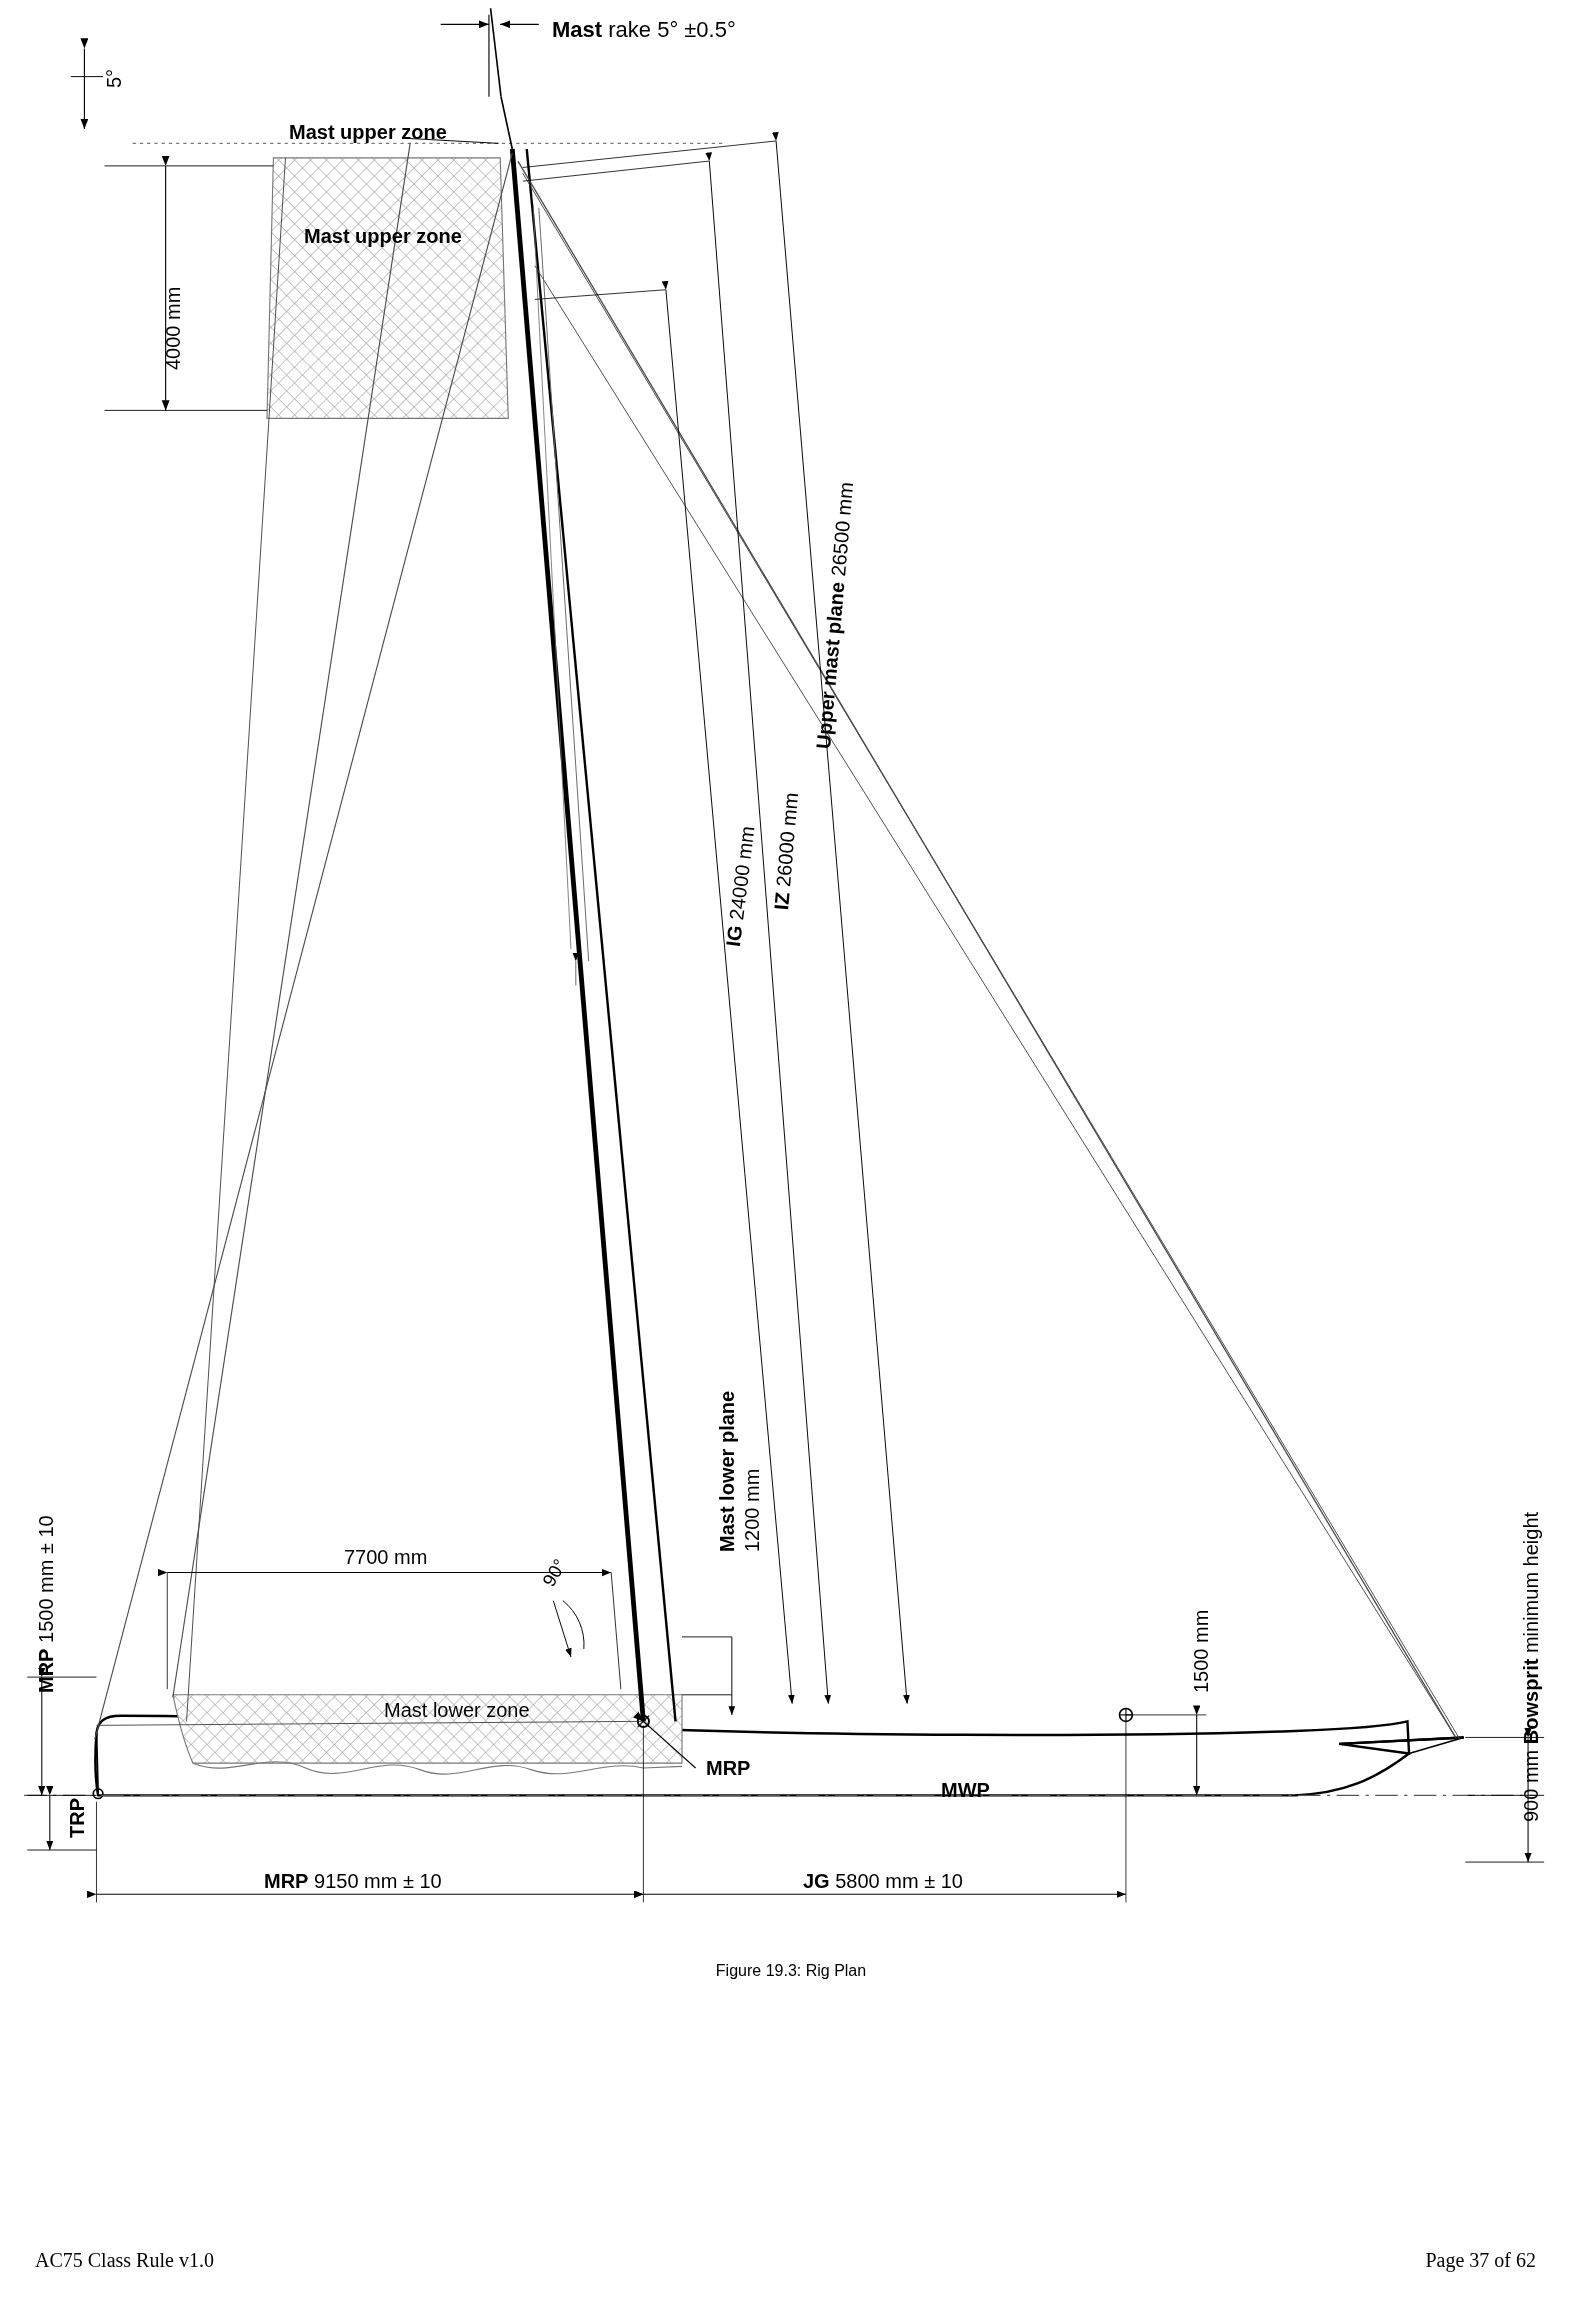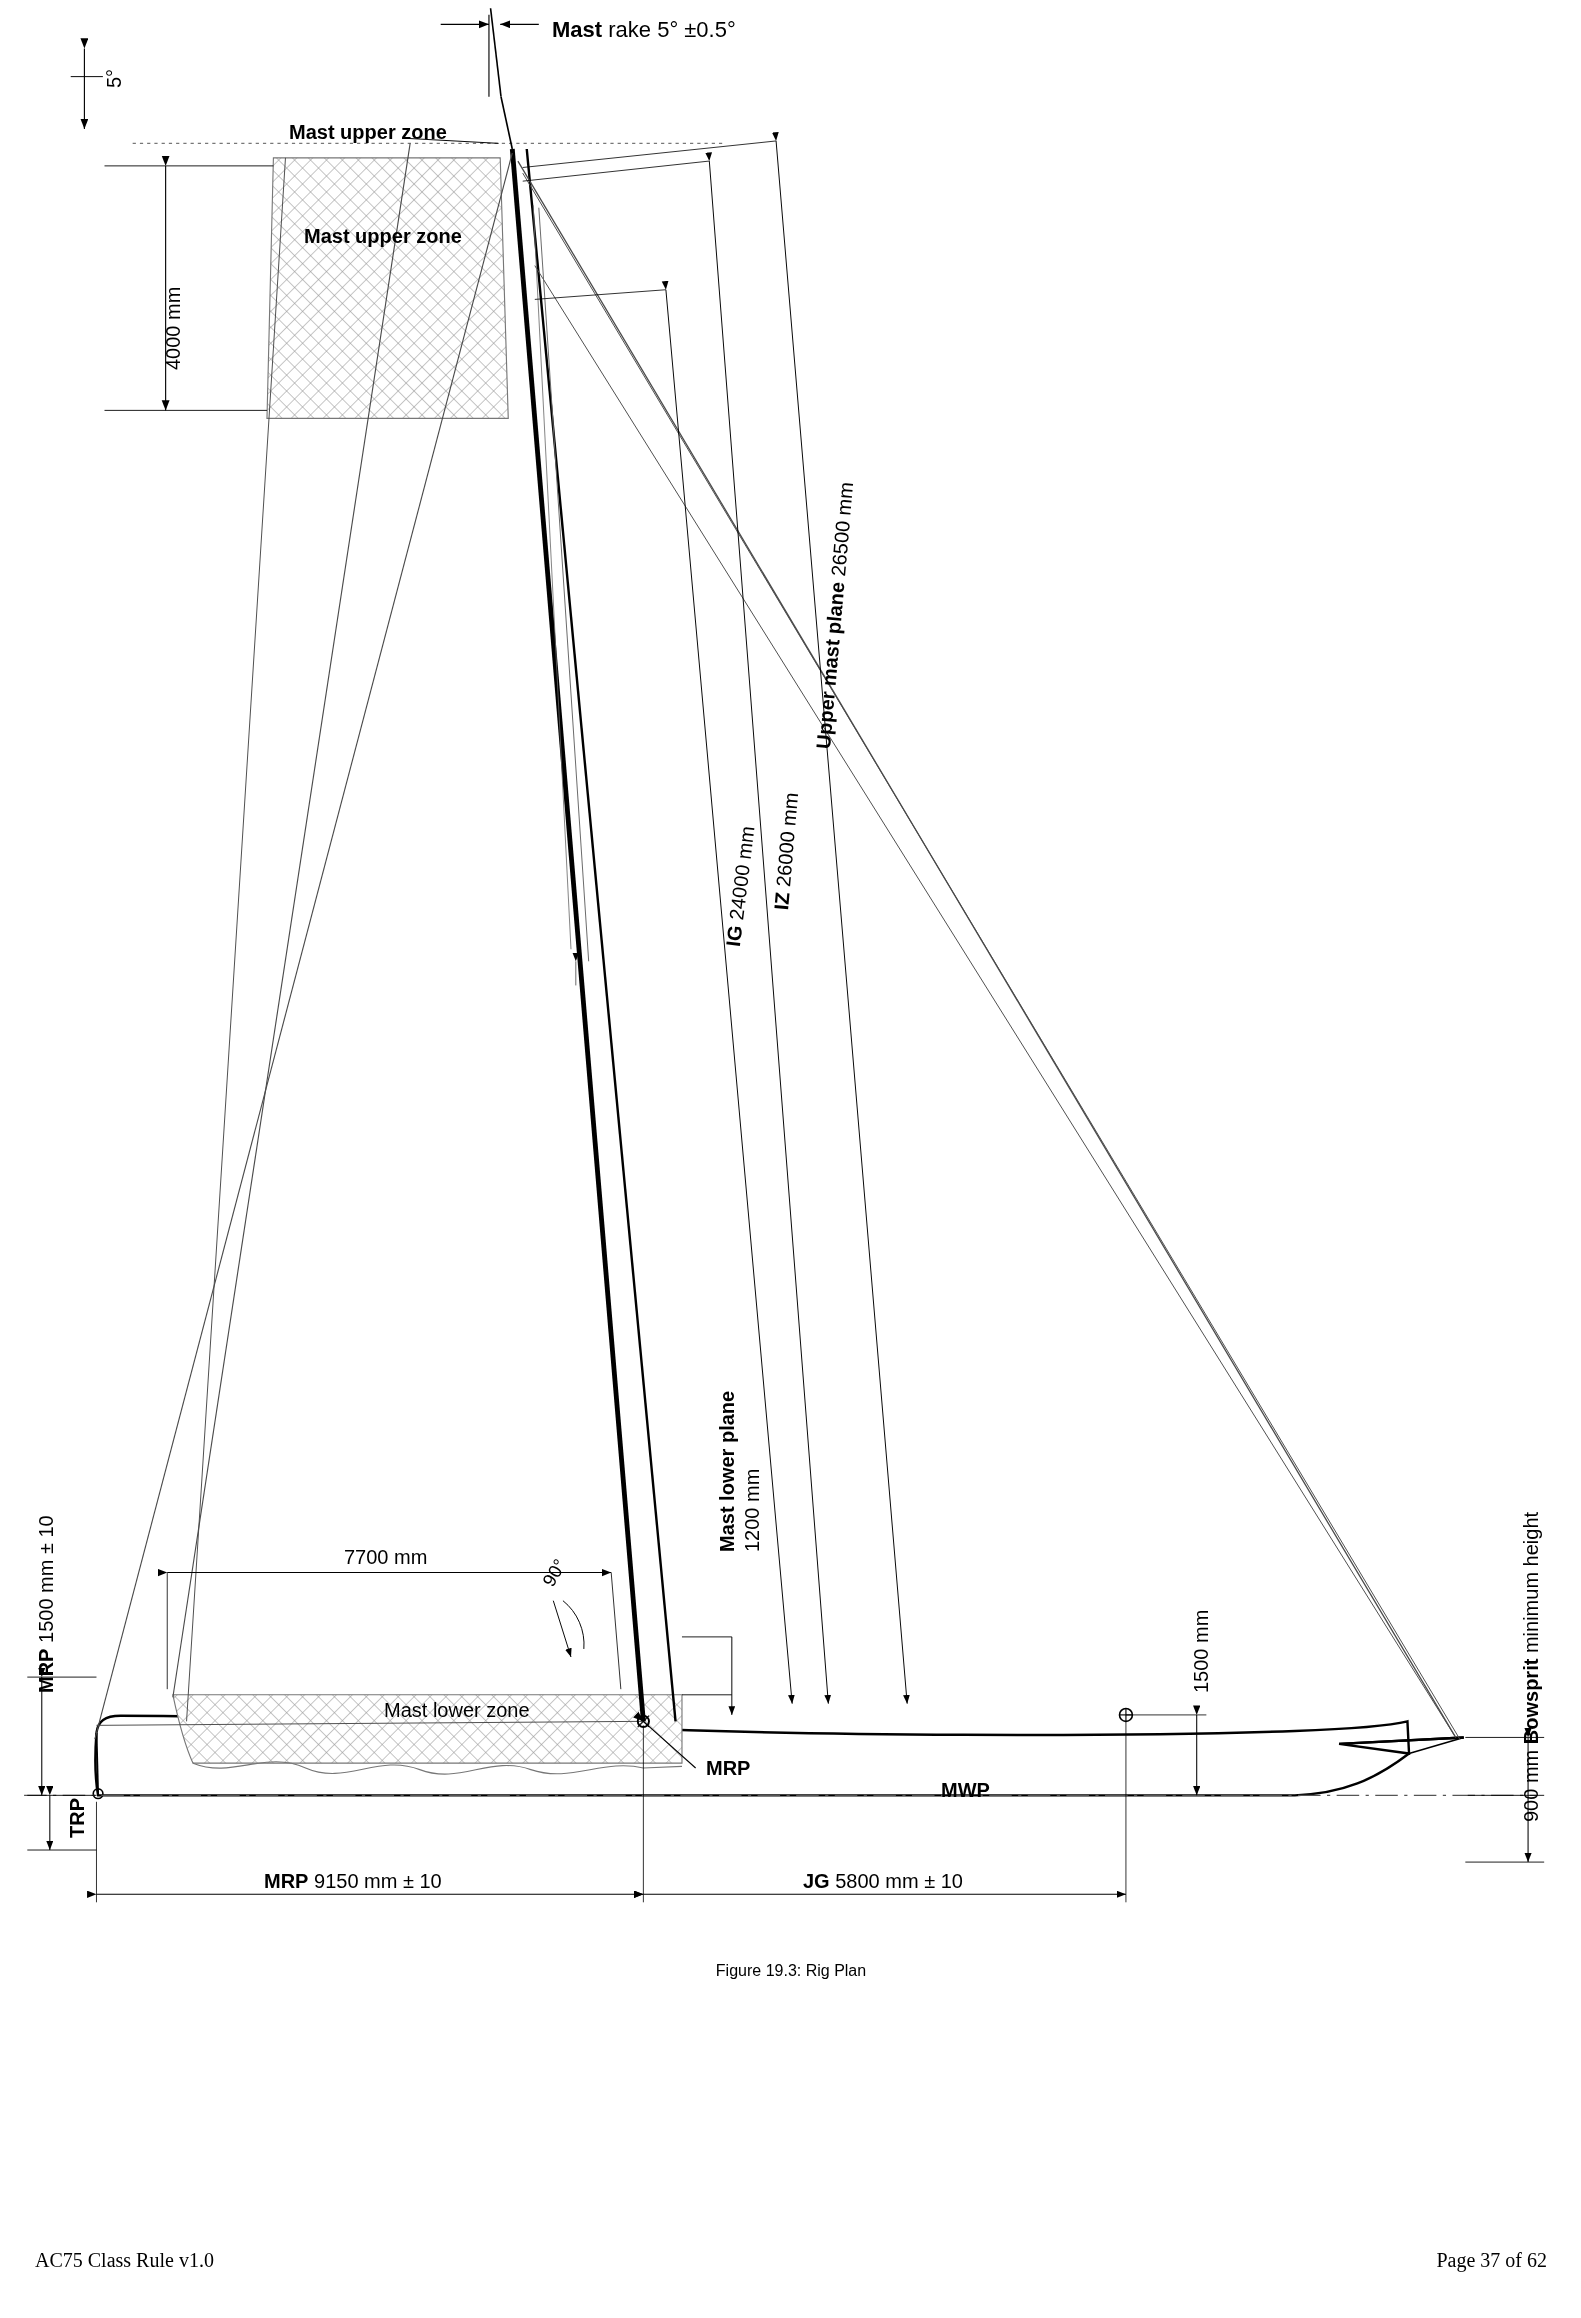--- a/index.html
+++ b/index.html
@@ -50,21 +50,21 @@
     font-size: 16px;
     font-family: "Liberation Sans", sans-serif;
   }
   .footer {
     position: absolute;
     bottom: 47px;
     font-size: 20px;
     font-family: Liberation Serif, serif;
   }
   .footer.left { left: 35px; }
-  .footer.right { right: 35px; margin-left: 14px; }
+  .footer.right { right: 46px; margin-left: 14px; }
 </style>
 </head>
 <body>
 
 <div id="page">
 
   <div id="figure-wrap">
 
     <svg id="rig" width="1582" height="1995" viewBox="0 0 1967 2480">
       <defs>

